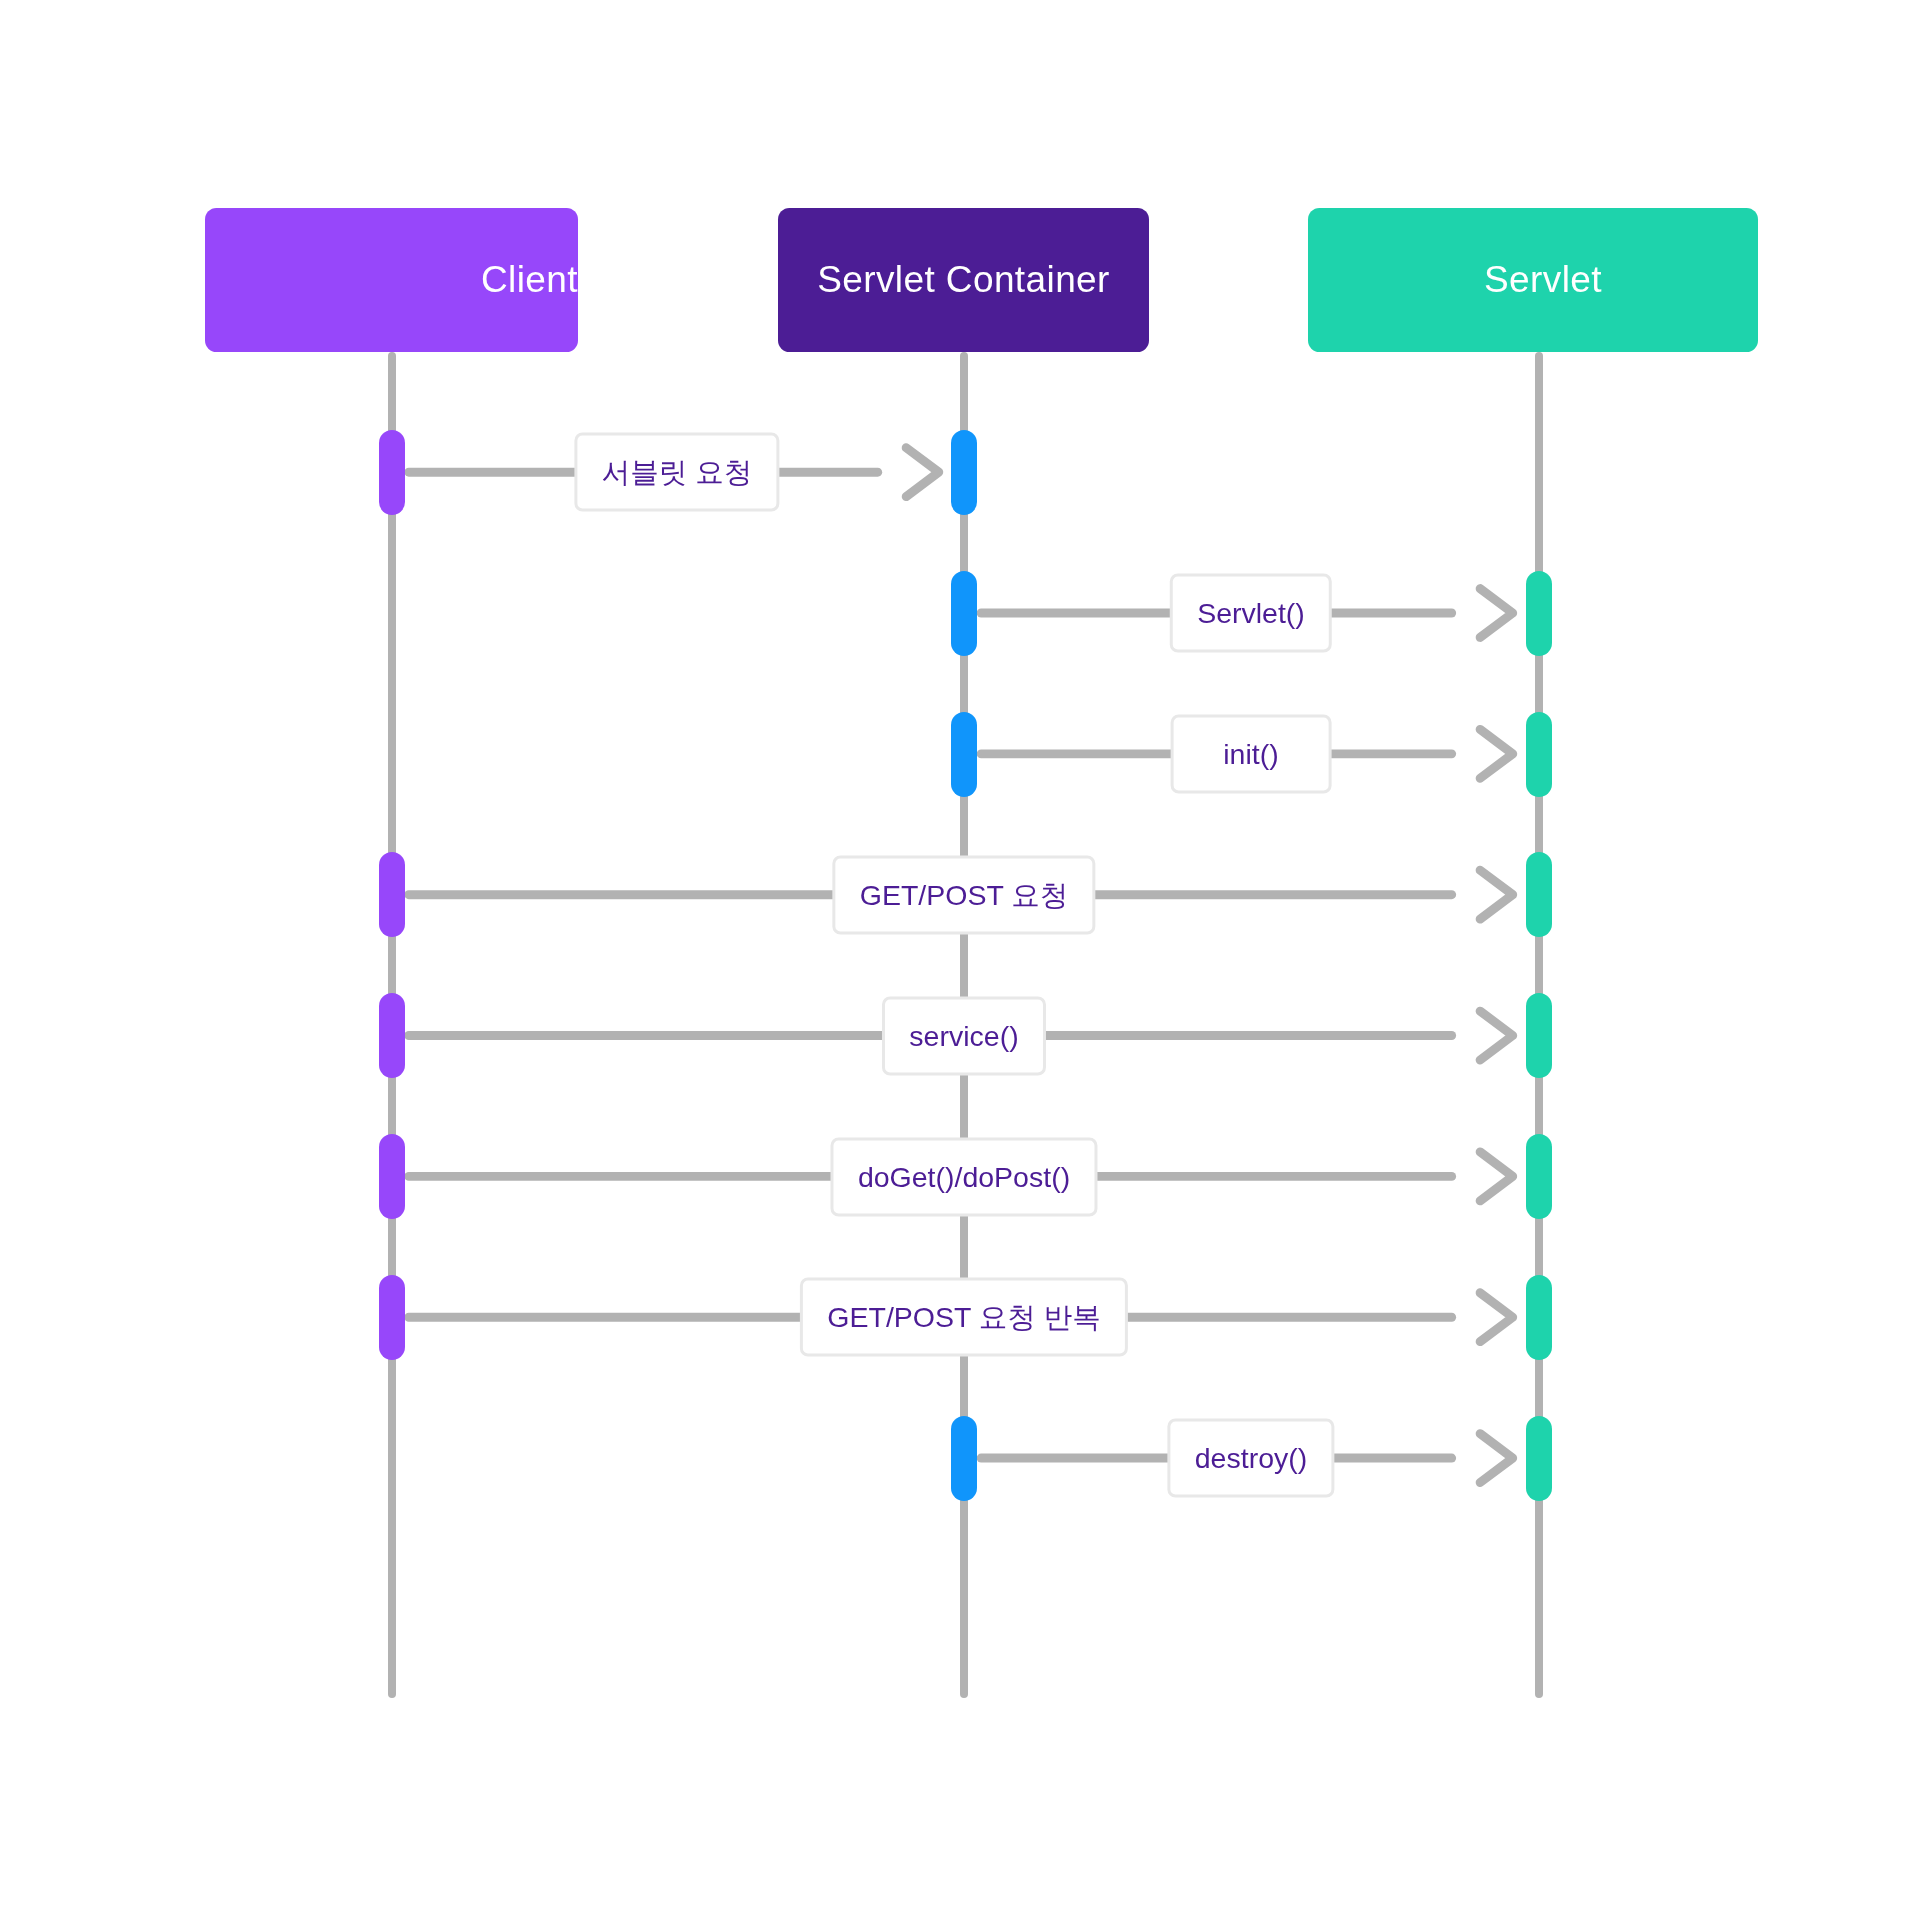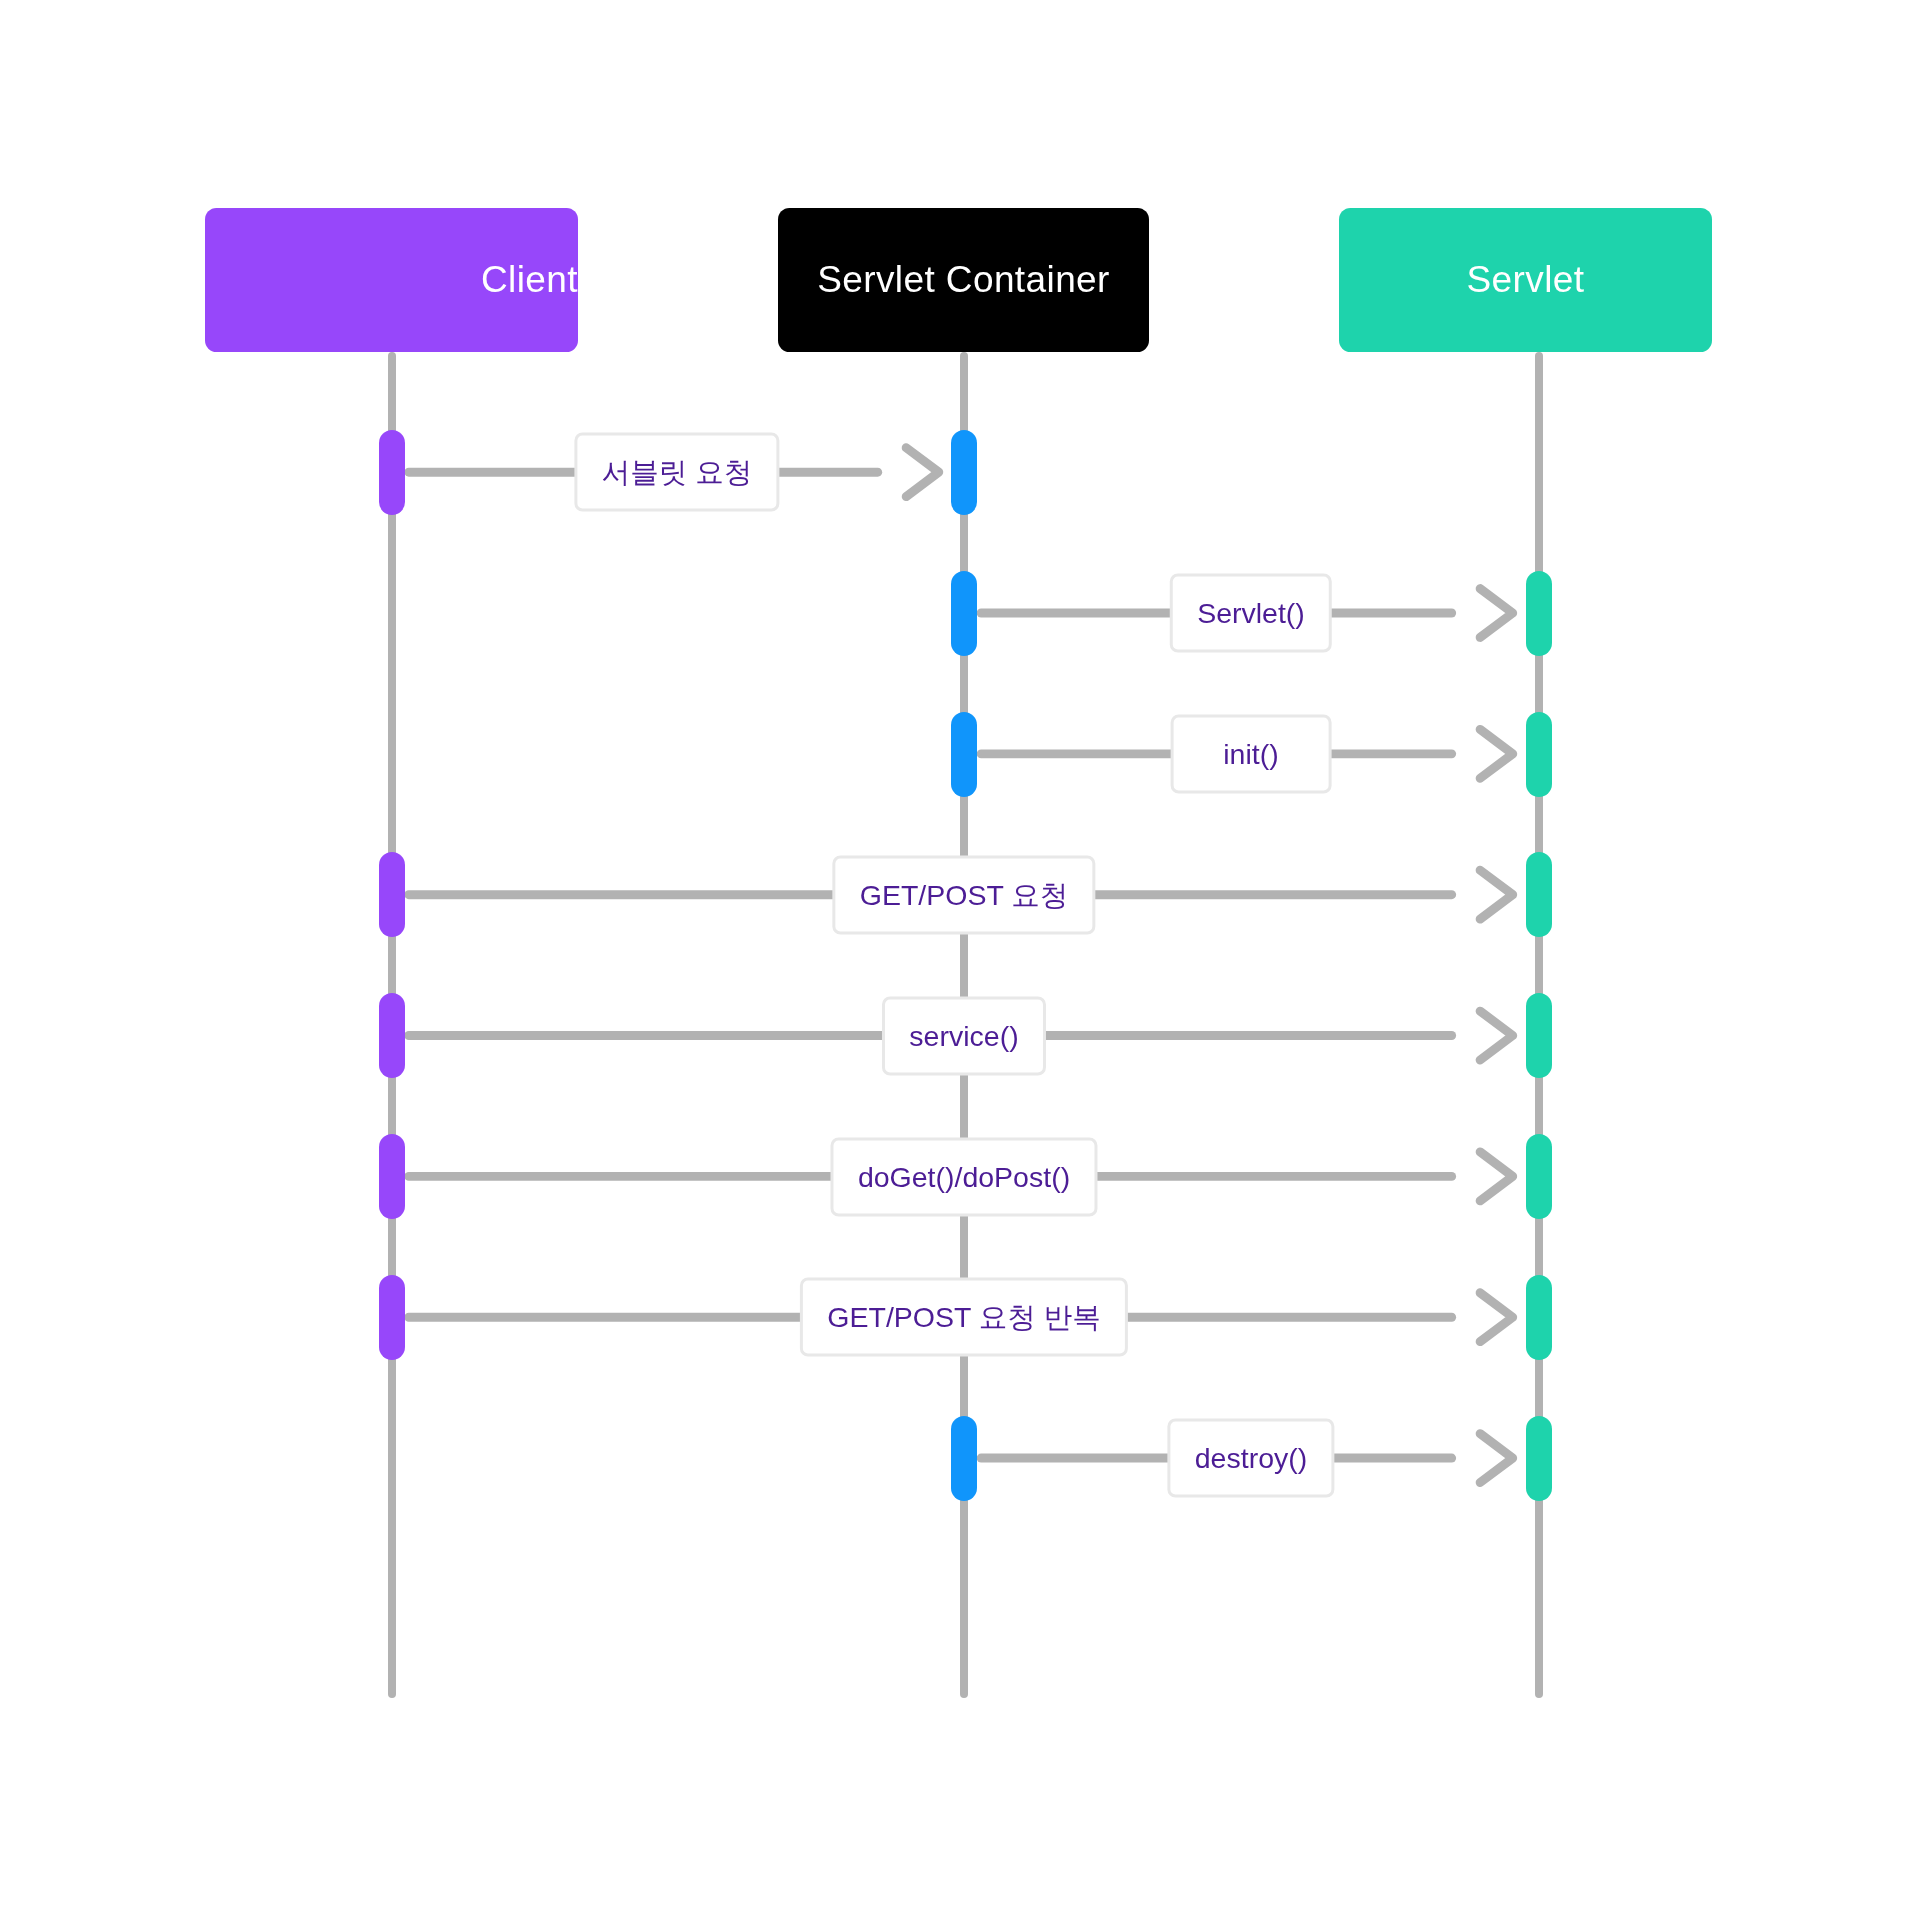--- a/index.html
+++ b/index.html
@@ -5,22 +5,22 @@
   html,body{margin:0;padding:0;background:#ffffff;}
   body{font-family:"Liberation Sans","DejaVu Sans",sans-serif;}
   #canvas{position:relative;width:1928px;height:1905px;background:#ffffff;overflow:hidden;}
 
   .actor-header{
     position:absolute;top:208px;height:144px;border-radius:11.4px;
     display:flex;align-items:center;justify-content:center;
     color:#ffffff;font-size:37px;font-weight:500;letter-spacing:0.4px;
   }
   .actor-client{left:205px;width:373px;background:#9747fa;justify-content:flex-end;}
-  .actor-container{left:778px;width:371px;background:#000000;}
-  .actor-servlet{left:1339px;width:373px;background:#1ed3ac;}
+  .actor-container{left:778px;width:371px;background:#4c1d95;}
+  .actor-servlet{left:1308px;width:430px;background:#1ed3ac;padding-left:20px;}
 
   .lifeline{
     position:absolute;top:352px;width:8.1px;height:1346px;
     background:#b2b2b2;border-radius:4.1px;
   }
   .lifeline-client{left:388px;}
   .lifeline-container{left:960px;}
   .lifeline-servlet{left:1535px;}
 
   .activation{

